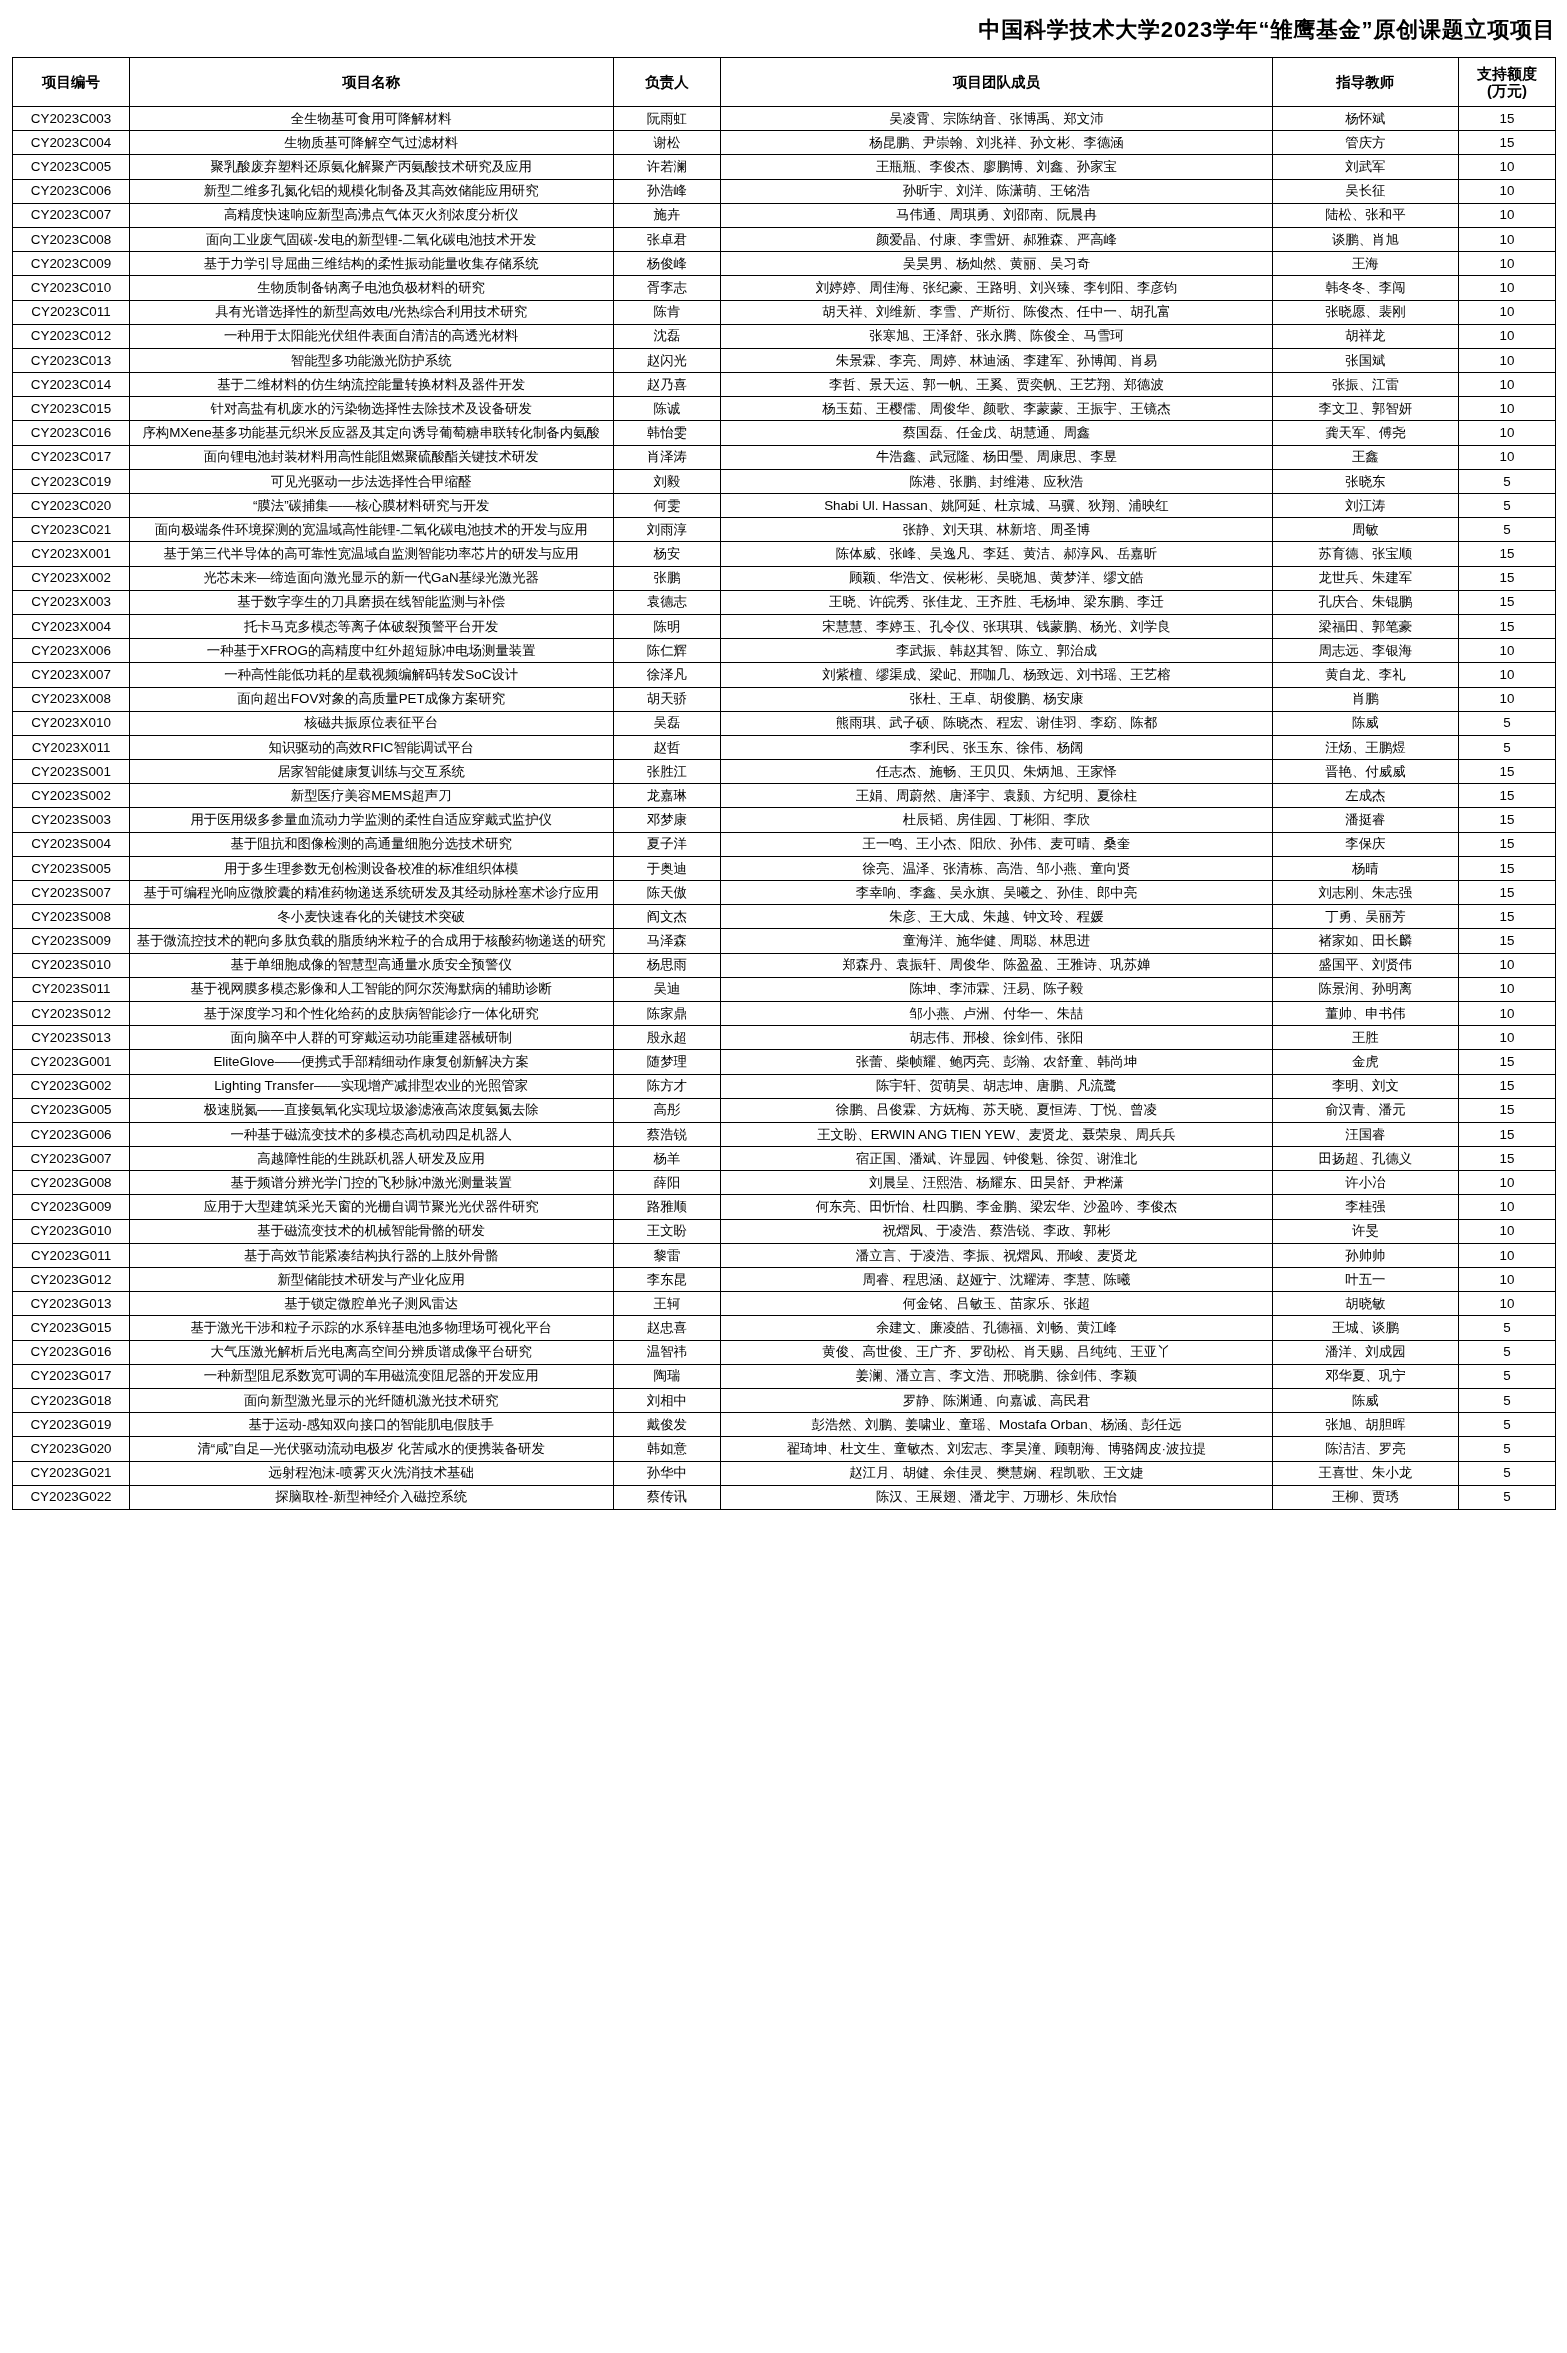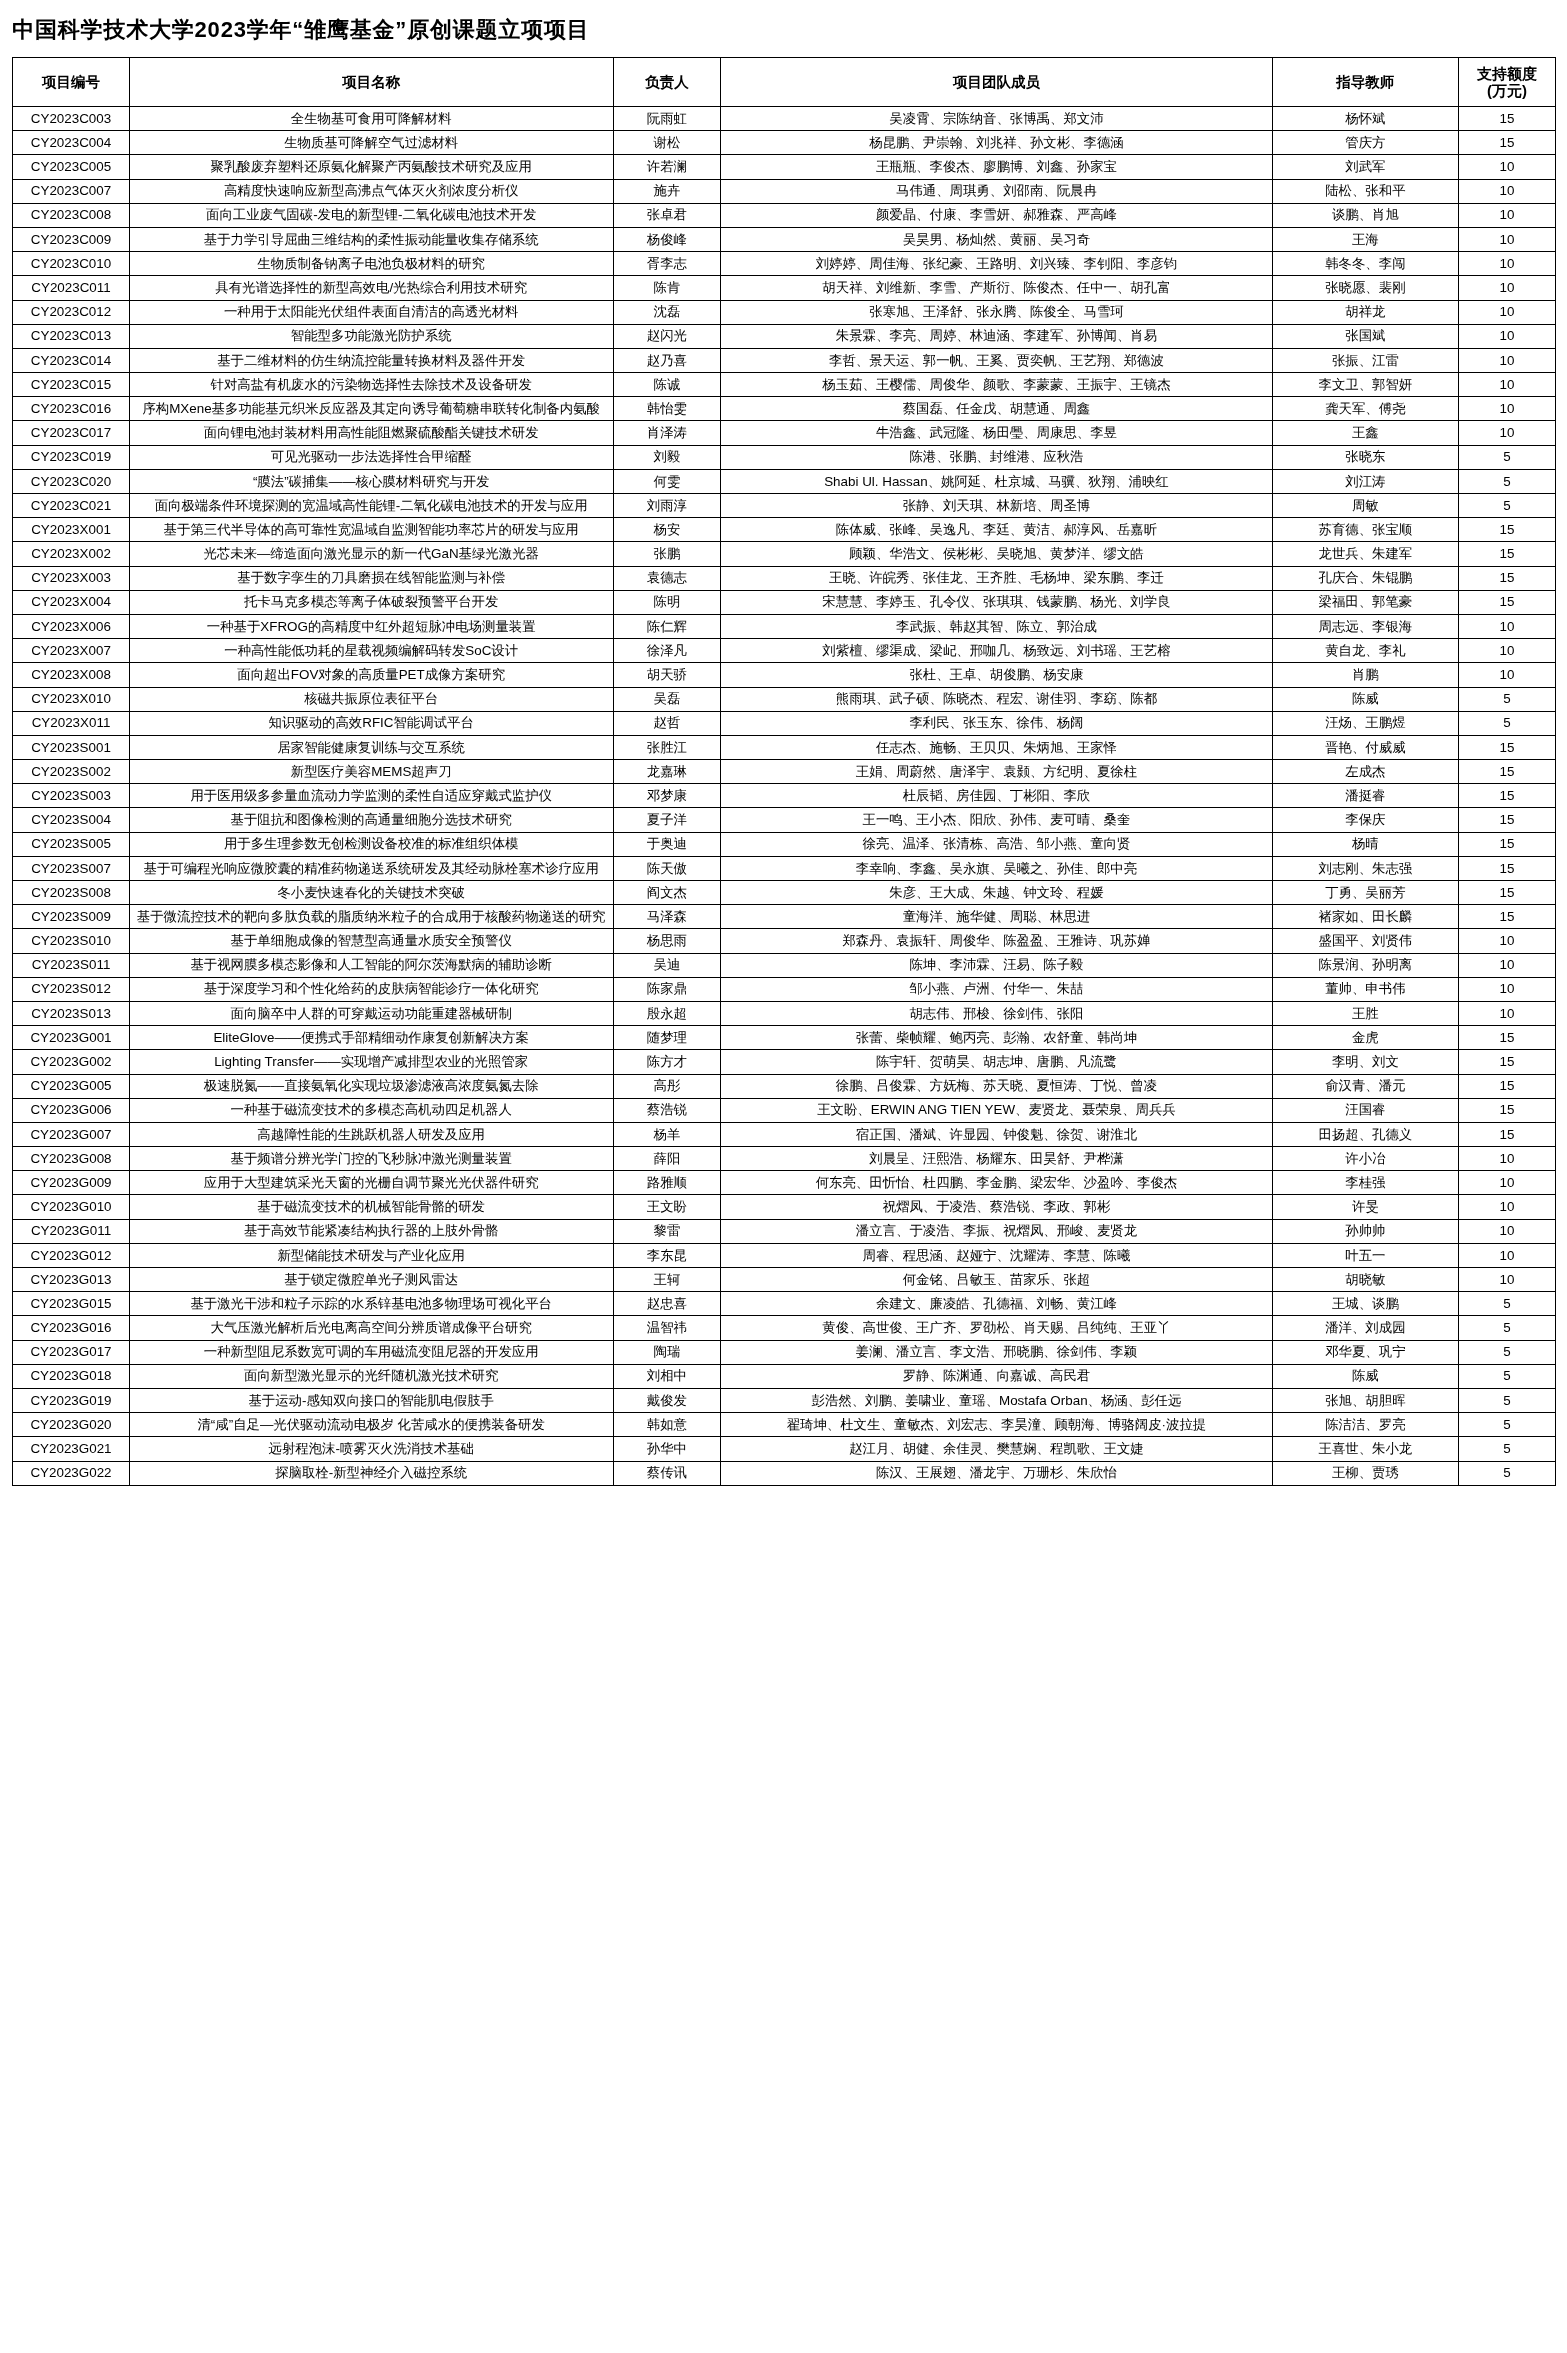--- a/index.html
+++ b/index.html
@@ -11,21 +11,21 @@
     font-family: "Liberation Sans", "DejaVu Sans", sans-serif;
     color: #000000;
     width: 1568px;
   }
   .page {
     width: 1568px;
     box-sizing: border-box;
     padding: 10.7px 12.2px 15.3px 12.2px;
   }
   .doc-title {
-    text-align: left;
+    text-align: right;
     font-size: 22px;
     font-weight: bold;
     letter-spacing: 0.8px;
     margin: 4.6px 0 12.2px 0;
   }
   table.grid {
     border-collapse: collapse;
     width: 100%;
     table-layout: fixed;
   }
@@ -92,20 +92,28 @@
         </tr>
         <tr class="row">
           <td class="c-code">CY2023C005</td>
           <td class="c-name">聚乳酸废弃塑料还原氨化解聚产丙氨酸技术研究及应用</td>
           <td class="c-leader">许若澜</td>
           <td class="c-team">王瓶瓶、李俊杰、廖鹏博、刘鑫、孙家宝</td>
           <td class="c-mentor">刘武军</td>
           <td class="c-amount">10</td>
         </tr>
         <tr class="row">
+          <td class="c-code">CY2023C006</td>
+          <td class="c-name">新型二维多孔氮化铝的规模化制备及其高效储能应用研究</td>
+          <td class="c-leader">孙浩峰</td>
+          <td class="c-team">孙昕宇、刘洋、陈潇萌、王铭浩</td>
+          <td class="c-mentor">吴长征</td>
+          <td class="c-amount">10</td>
+        </tr>
+        <tr class="row">
           <td class="c-code">CY2023C007</td>
           <td class="c-name">高精度快速响应新型高沸点气体灭火剂浓度分析仪</td>
           <td class="c-leader">施卉</td>
           <td class="c-team">马伟通、周琪勇、刘邵南、阮晨冉</td>
           <td class="c-mentor">陆松、张和平</td>
           <td class="c-amount">10</td>
         </tr>
         <tr class="row">
           <td class="c-code">CY2023C008</td>
           <td class="c-name">面向工业废气固碳-发电的新型锂-二氧化碳电池技术开发</td>

